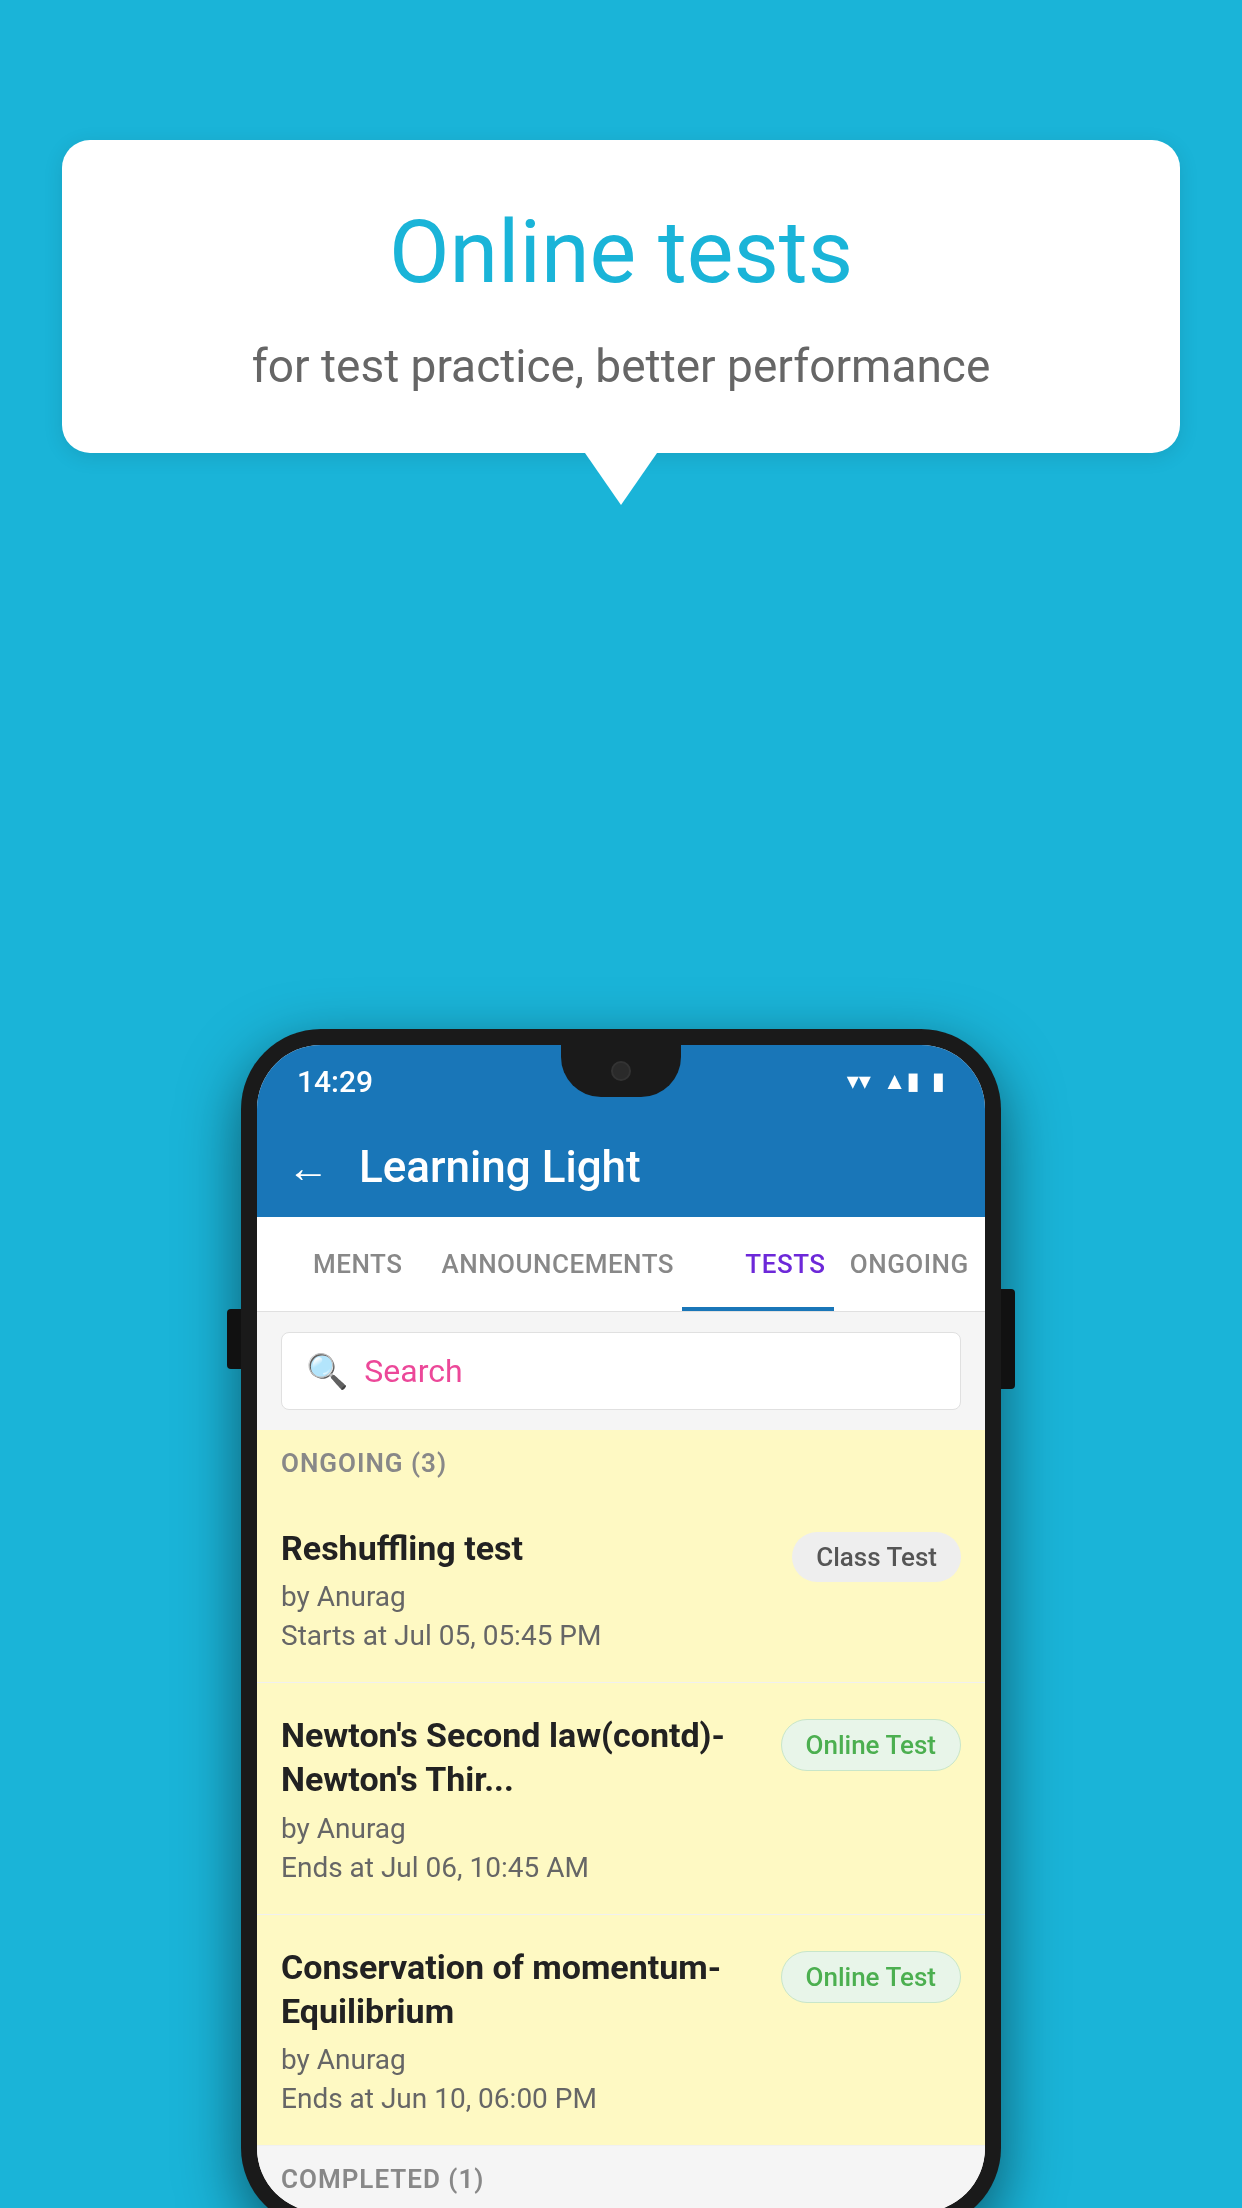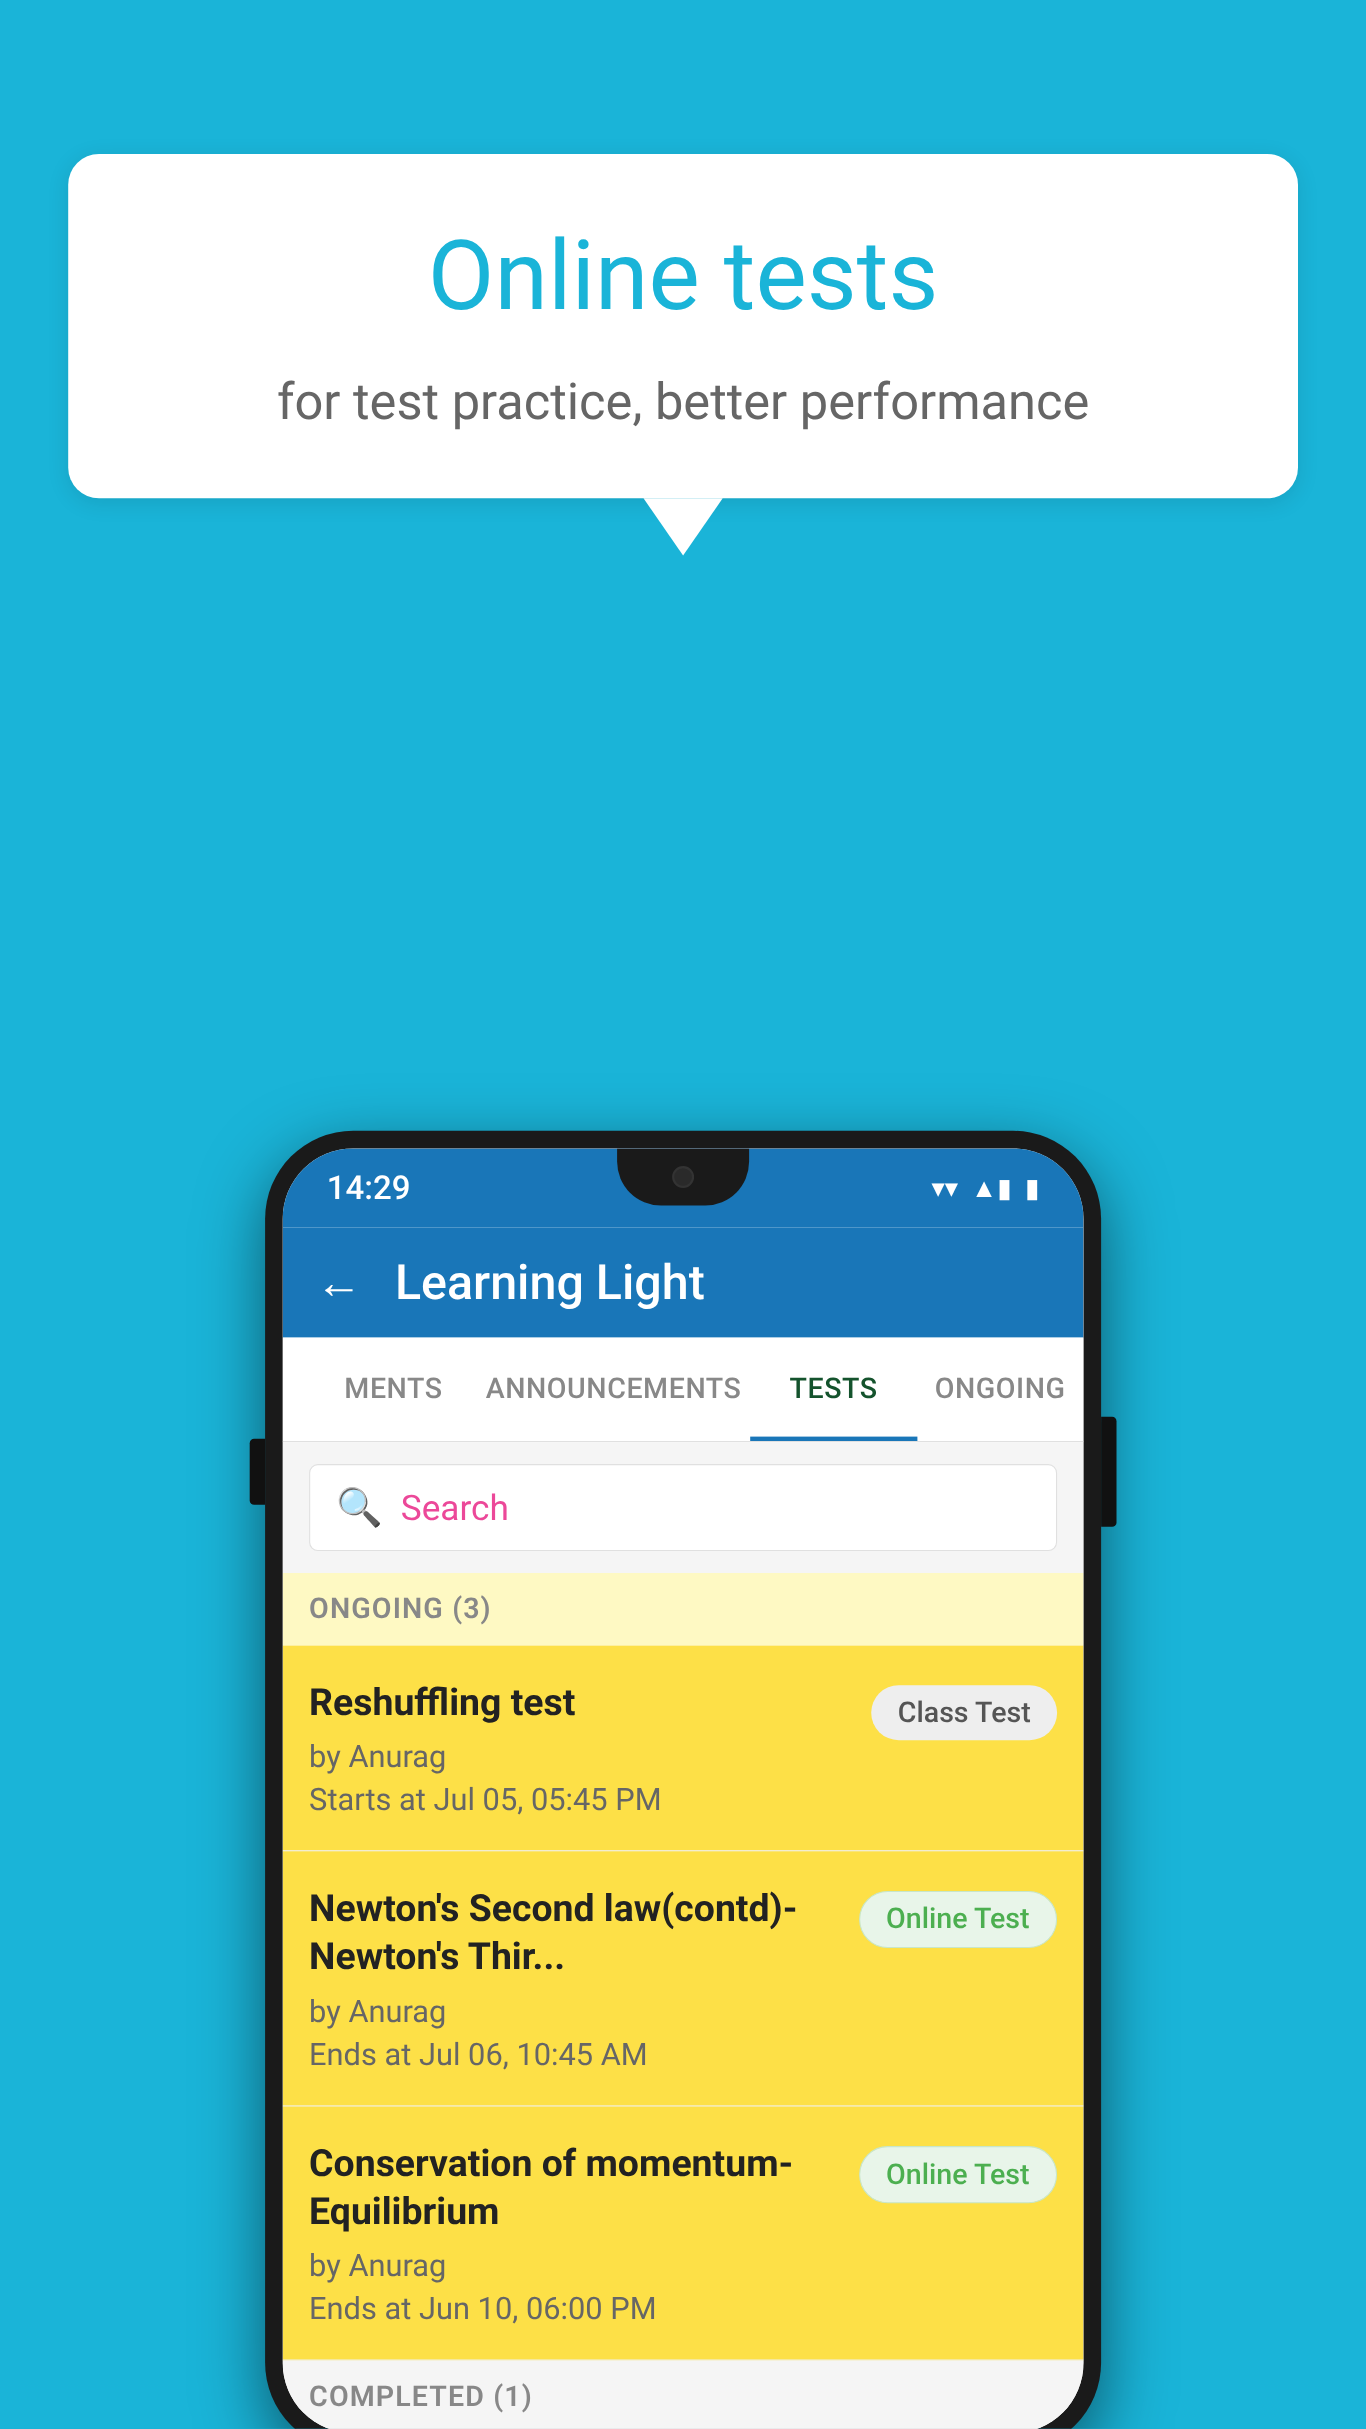--- a/index.html
+++ b/index.html
@@ -186,21 +186,22 @@
       text-align: center;
       font-size: 26px;
       font-weight: 500;
       color: #888;
       letter-spacing: 0.5px;
       position: relative;
       cursor: pointer;
     }
 
     .tab.active {
-      color: #14532d;
+      color: #6d28d9;
+      text-align: right;
     }
 
     .tab.active::after {
       content: '';
       position: absolute;
       bottom: 0;
       left: 0;
       right: 0;
       height: 4px;
       background: #1976b8;
@@ -240,21 +241,21 @@
 
     .section-header-text {
       color: #888;
       font-size: 26px;
       font-weight: 600;
       letter-spacing: 1px;
     }
 
     
     .test-list {
-      background: #fde047;
+      background: #fef9c3;
     }
 
     .test-item {
       padding: 30px 24px;
       border-bottom: 1px solid #f0f0f0;
       display: flex;
       align-items: flex-start;
       justify-content: space-between;
       gap: 16px;
     }

